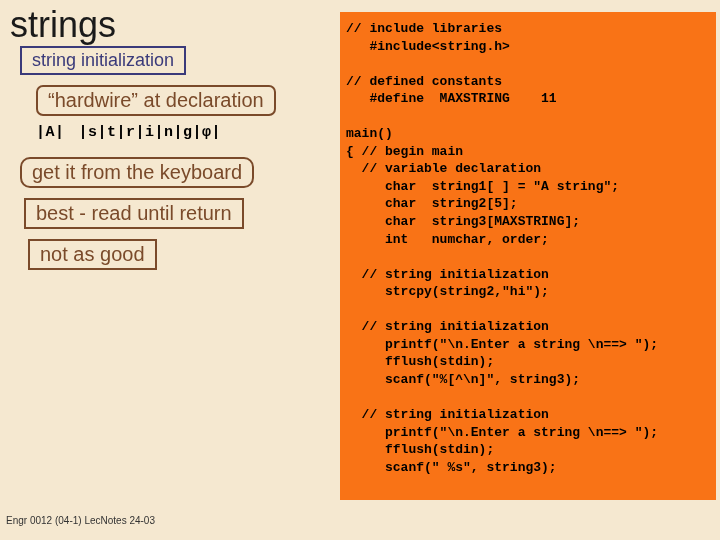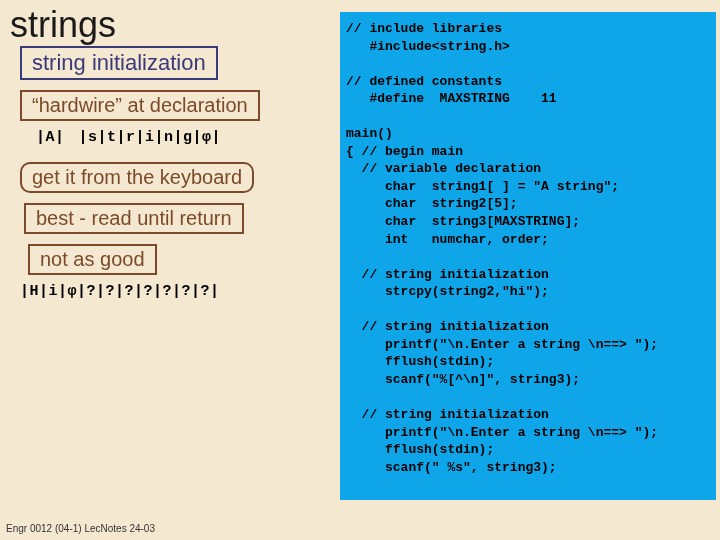--- a/index.html
+++ b/index.html
@@ -22,34 +22,34 @@
     left: 0;
     top: 42px;
     width: 340px;
   }
   .right-col {
     position: absolute;
     left: 340px;
     top: 12px;
     right: 4px;
     bottom: 40px;
-    background: #0ea5e9;
+    background: #f97316;
     padding: 8px 6px;
     font-family: "Courier New", monospace;
     font-size: 13px;
     font-weight: bold;
     line-height: 1.35;
     white-space: pre;
     color: #000;
   }
   .box-purple {
     display: inline-block;
     border: 2px solid #3a3a7a;
     color: #3a3a7a;
-    font-size: 22px;
+    font-size: 18px;
     padding: 2px 10px;
     margin: 4px 0 4px 20px;
   }
   .box-brown {
     display: inline-block;
     border: 2px solid #7a4a2a;
     color: #7a4a2a;
     font-size: 20px;
     padding: 2px 10px;
     margin: 6px 0 4px 28px;
@@ -59,47 +59,46 @@
     font-weight: bold;
     font-size: 15px;
     color: #000;
     margin: 4px 0 10px 36px;
     letter-spacing: 0.5px;
   }
   .mono-row .gap { display: inline-block; width: 14px; }
   .footer {
     position: absolute;
     left: 6px;
-    bottom: 6px;
+    bottom: 14px;
     font-size: 10px;
     color: #333;
     text-align: center;
   }
 </style>
 </head>
 <body>
 
 <div class="slide-title">strings</div>
 
 <div class="left-col">
 
   <div class="box-purple">string initialization</div>
 
-  <div class="box-brown" style="margin-left:20px;">“hardwire” at declaration</div>
+  <div class="box-brown" style="margin-left:36px;border-radius:7px;">“hardwire” at declaration</div>
   <div class="mono-row">
     <span>|A|</span><span class="gap"></span><span>|s|t|r|i|n|g|φ|</span>
   </div>
 
 
   <div class="box-brown" style="margin-left:20px;border-radius:10px;">get it from the keyboard</div>
 
   <div class="box-brown" style="margin-left:24px;text-align:right;">best - read until return</div>
 
   <div class="box-brown">not as good</div>
-  <div class="mono-row" style="margin-left:20px;">|H|i|φ|?|?|?|?|?|?|?|</div>
 
 </div>
 
 <div class="right-col"><span>// include libraries</span>
 <span>   #include&lt;string.h&gt;</span>
 <span></span>
 <span>// defined constants</span>
 <span>   #define  MAXSTRING    11</span>
 <span></span>
 <span>main()</span>

